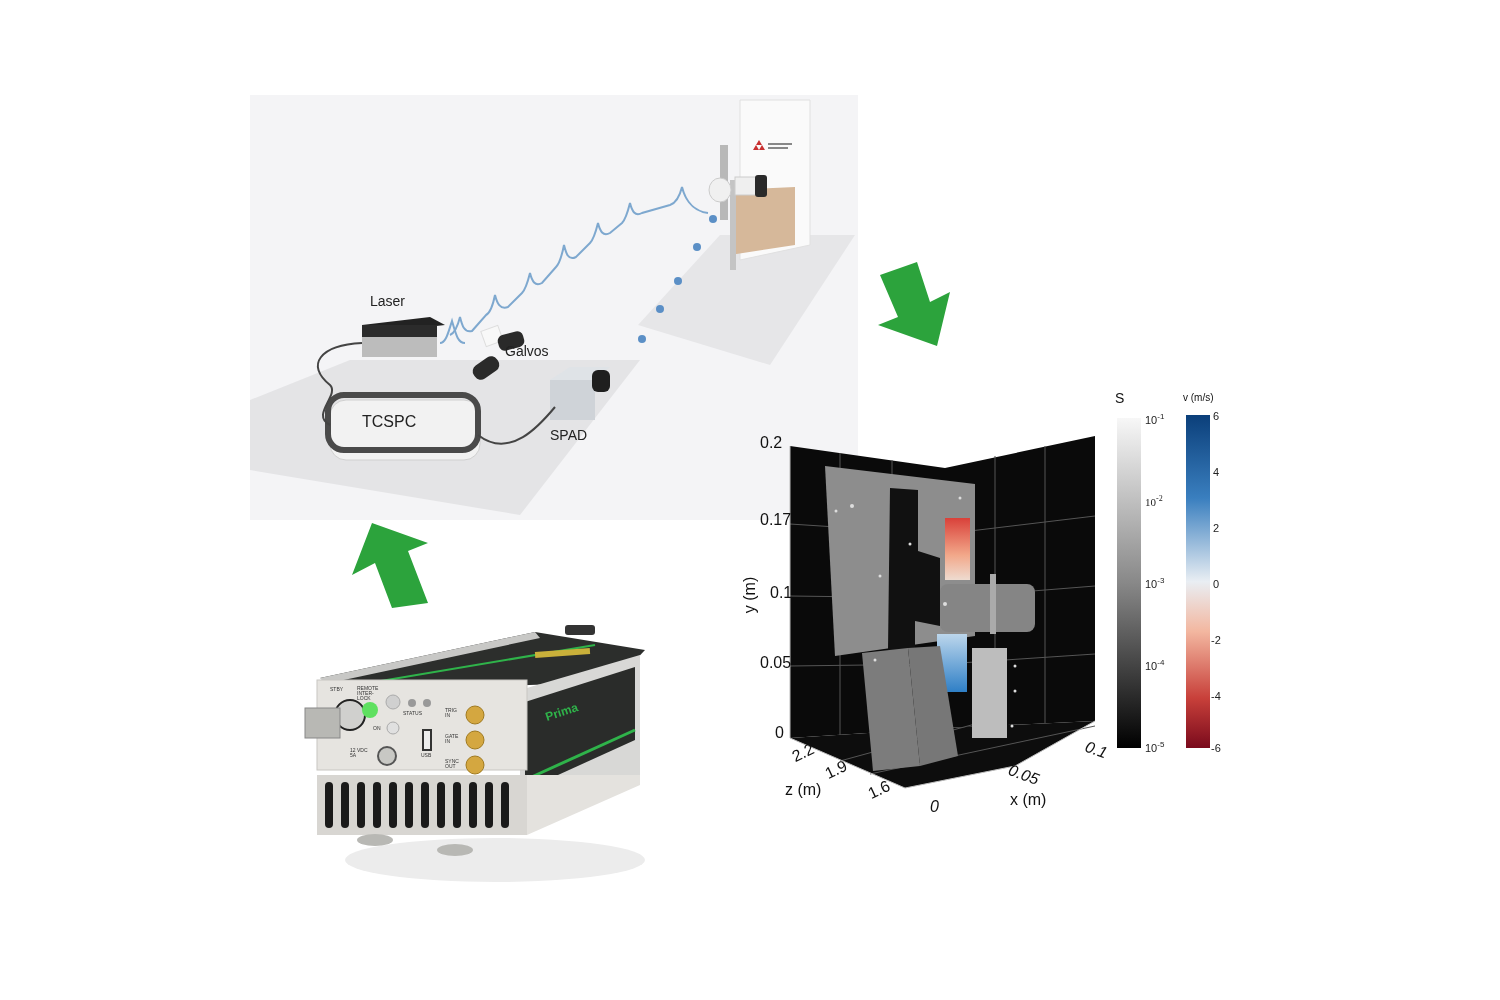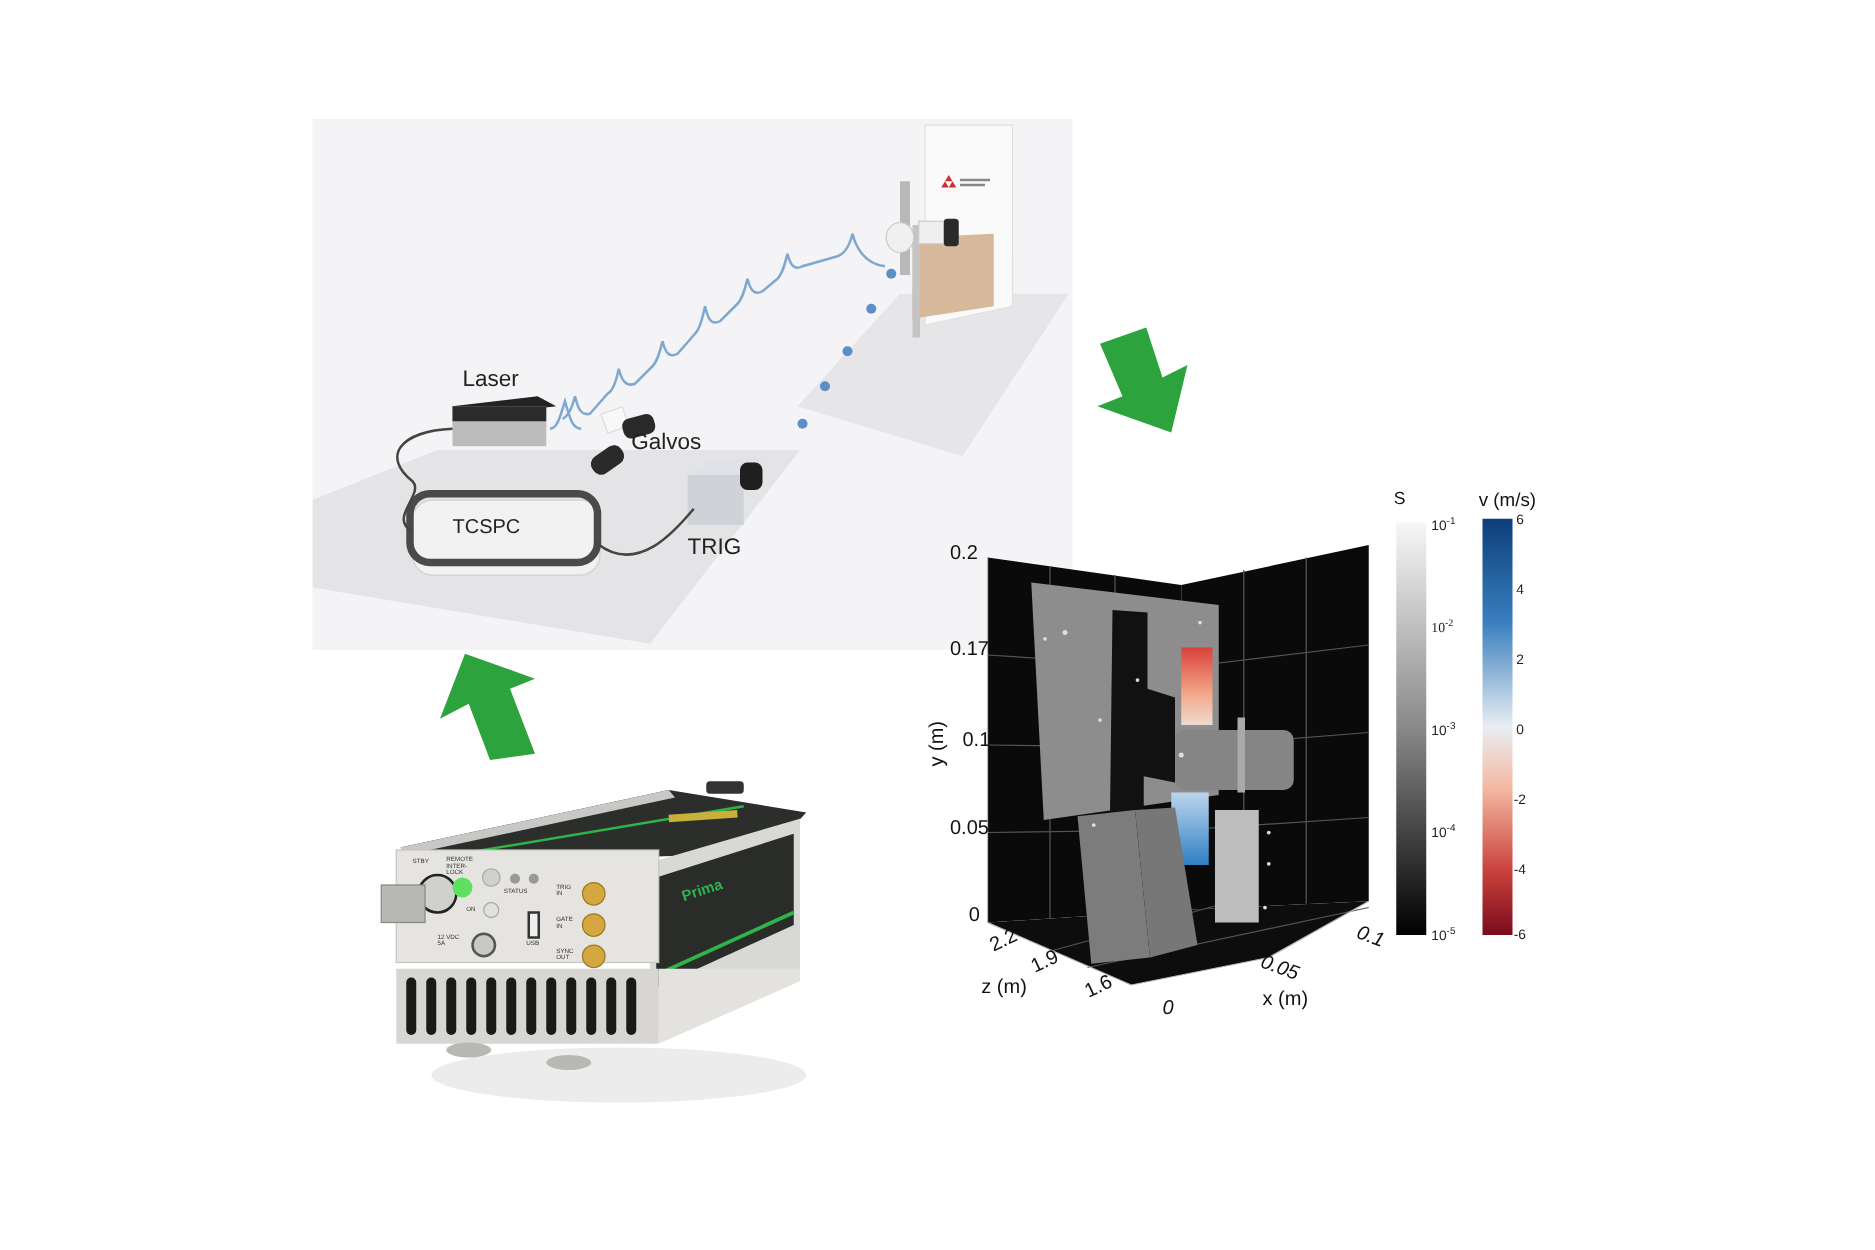--- a/index.html
+++ b/index.html
@@ -1,18 +1,18 @@
 <!DOCTYPE html>
 <html><head>
 <meta charset="utf-8">
 <style>
   html, body { margin:0; padding:0; background:#ffffff; }
   body { width:1500px; height:1000px; position:relative; overflow:hidden; font-family:"Liberation Sans", sans-serif; color:#111; }
   .abs { position:absolute; }
-  .lbl { position:absolute; font-size:18px; color:#222; white-space:nowrap; }
+  .lbl { position:absolute; font-size:14px; color:#222; white-space:nowrap; }
   .tick { position:absolute; font-size:16px; color:#111; white-space:nowrap; }
   .cb-tick { position:absolute; font-size:11px; color:#222; white-space:nowrap; }
   .cb-tick sup { font-size:8px; }
 </style>
 </head>
 <body>
 
 <div class="abs" style="left:250px;top:95px;width:608px;height:425px;background:#f4f4f6;">
   <svg width="608" height="425" style="position:absolute;left:0;top:0;">
 
@@ -63,21 +63,21 @@
 
     <rect x="80" y="305" width="150" height="60" rx="16" fill="#f2f2f2" stroke="#d0d0d0"></rect>
     <rect x="78" y="300" width="150" height="55" rx="16" fill="none" stroke="#4a4a4a" stroke-width="6"></rect>
 
     <path d="M112,248 C70,250 55,270 80,290 C90,300 60,320 80,330" fill="none" stroke="#444" stroke-width="2"></path>
     <path d="M228,340 C260,365 290,330 305,312" fill="none" stroke="#444" stroke-width="2"></path>
   </svg>
   <div class="lbl" style="left:120px;top:198px;">Laser</div>
   <div class="lbl" style="left:255px;top:248px;">Galvos</div>
   <div class="lbl" style="left:112px;top:318px;font-size:16px;">TCSPC</div>
-  <div class="lbl" style="left:300px;top:332px;">TRIG</div>
+  <div class="lbl" style="left:300px;top:332px;">SPAD</div>
 </div>
 
 <svg class="abs" width="110" height="100" style="left:860px;top:260px;">
   <polygon points="20,15 57,2 70,42 90,32 77,86 18,65 38,57" fill="#2ca33c"></polygon>
 </svg>
 <svg class="abs" width="110" height="100" style="left:340px;top:515px;">
   <polygon points="32,8 88,28 68,36 88,88 52,93 35,48 12,60" fill="#2ca33c"></polygon>
 </svg>
 
 <div class="abs" style="left:295px;top:610px;width:360px;height:300px;">
@@ -239,21 +239,21 @@
   <div class="tick" style="left:0px;top:0px;font-size:14px;">S</div>
   <div class="abs" style="left:2px;top:28px;width:24px;height:330px;background:linear-gradient(to bottom,#f7f7f7,#888 50%,#000);"></div>
   <div class="cb-tick" style="left:30px;top:22px;text-align:center;">10<sup>-1</sup></div>
   <div class="cb-tick" style="left:30px;top:104px;font-family:Liberation Serif, serif;">10<sup>-2</sup></div>
   <div class="cb-tick" style="left:30px;top:186px;">10<sup>-3</sup></div>
   <div class="cb-tick" style="left:30px;top:268px;">10<sup>-4</sup></div>
   <div class="cb-tick" style="left:30px;top:350px;">10<sup>-5</sup></div>
 </div>
 
 <div class="abs" style="left:1183px;top:390px;width:60px;height:370px;">
-  <div class="tick" style="left:0px;top:2px;font-size:15px;">v (m/s)</div>
+  <div class="tick" style="left:0px;top:2px;font-size:10px;">v (m/s)</div>
   <div class="abs" style="left:3px;top:25px;width:24px;height:333px;background:linear-gradient(to bottom,#0b3f7a,#3a7fbf 25%,#e9eef3 50%,#f3b7a0 65%,#c8403a 85%,#7a0a1c);"></div>
   <div class="cb-tick" style="left:30px;top:20px;">6</div>
   <div class="cb-tick" style="left:30px;top:76px;">4</div>
   <div class="cb-tick" style="left:30px;top:132px;">2</div>
   <div class="cb-tick" style="left:30px;top:188px;">0</div>
   <div class="cb-tick" style="left:28px;top:244px;">-2</div>
   <div class="cb-tick" style="left:28px;top:300px;">-4</div>
   <div class="cb-tick" style="left:28px;top:352px;">-6</div>
 </div>
 

